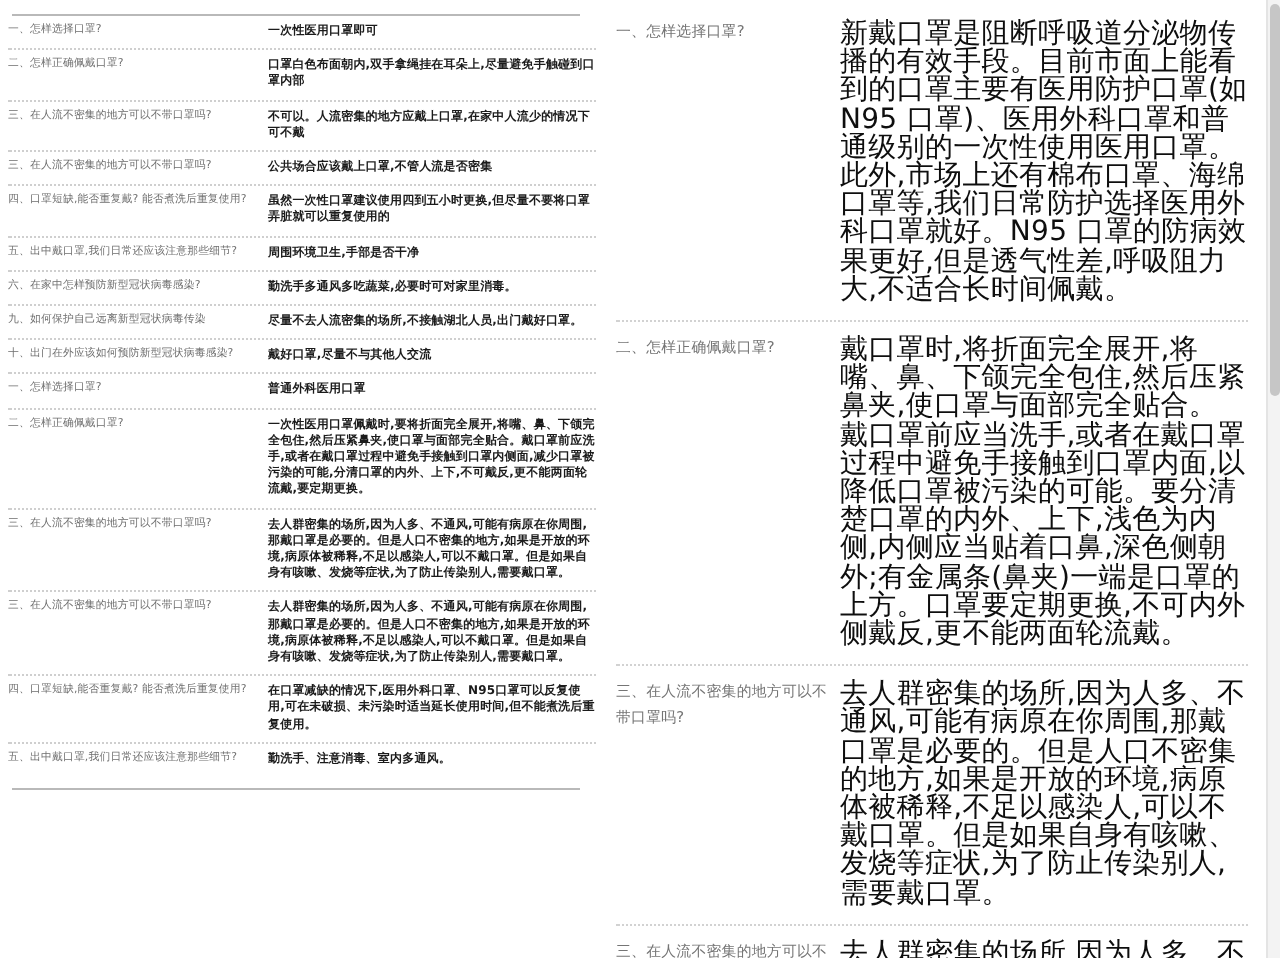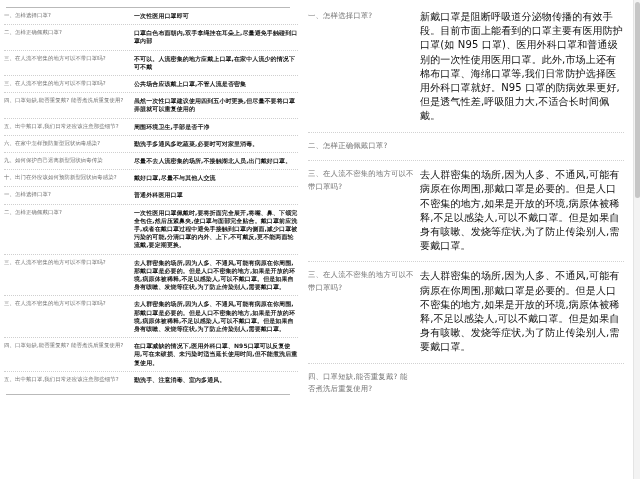--- a/index.html
+++ b/index.html
@@ -90,21 +90,21 @@
     color: #757575;
     font-size: 7.4px;
     line-height: 12.5px;
     letter-spacing: 0.15px;
     padding-right: 6px;
     word-break: break-all;
   }
   .a-r {
     flex: 1 1 auto;
     color: #0e0e0e;
-    font-size: 10px;
+    font-size: 14px;
     line-height: 14.2px;
     letter-spacing: 0.15px;
     word-break: break-all;
     white-space: pre-wrap;
   }
 
   
   .scrollbar-track {
     position: absolute;
     top: 0; right: 0;
@@ -205,20 +205,22 @@
   <div class="gutter"></div>
 
   <div class="panel-right">
     <div class="faq-right">
         <div class="row-r">
           <div class="q-r">一、怎样选择口罩?</div>
           <div class="a-r">新戴口罩是阻断呼吸道分泌物传播的有效手段。目前市面上能看到的口罩主要有医用防护口罩(如 N95 口罩)、医用外科口罩和普通级别的一次性使用医用口罩。此外,市场上还有棉布口罩、海绵口罩等,我们日常防护选择医用外科口罩就好。N95 口罩的防病效果更好,但是透气性差,呼吸阻力大,不适合长时间佩戴。</div>
         </div>
         <div class="row-r">
           <div class="q-r">二、怎样正确佩戴口罩?</div>
+          <div class="a-r">戴口罩时,将折面完全展开,将嘴、鼻、下颌完全包住,然后压紧鼻夹,使口罩与面部完全贴合。
+戴口罩前应当洗手,或者在戴口罩过程中避免手接触到口罩内面,以降低口罩被污染的可能。要分清楚口罩的内外、上下,浅色为内侧,内侧应当贴着口鼻,深色侧朝外;有金属条(鼻夹)一端是口罩的上方。口罩要定期更换,不可内外侧戴反,更不能两面轮流戴。</div>
         </div>
         <div class="row-r">
           <div class="q-r">三、在人流不密集的地方可以不带口罩吗?</div>
           <div class="a-r">去人群密集的场所,因为人多、不通风,可能有病原在你周围,那戴口罩是必要的。但是人口不密集的地方,如果是开放的环境,病原体被稀释,不足以感染人,可以不戴口罩。但是如果自身有咳嗽、发烧等症状,为了防止传染别人,需要戴口罩。</div>
         </div>
         <div class="row-r">
           <div class="q-r">三、在人流不密集的地方可以不带口罩吗?</div>
           <div class="a-r">去人群密集的场所,因为人多、不通风,可能有病原在你周围,那戴口罩是必要的。但是人口不密集的地方,如果是开放的环境,病原体被稀释,不足以感染人,可以不戴口罩。但是如果自身有咳嗽、发烧等症状,为了防止传染别人,需要戴口罩。</div>
         </div>
         <div class="row-r">

